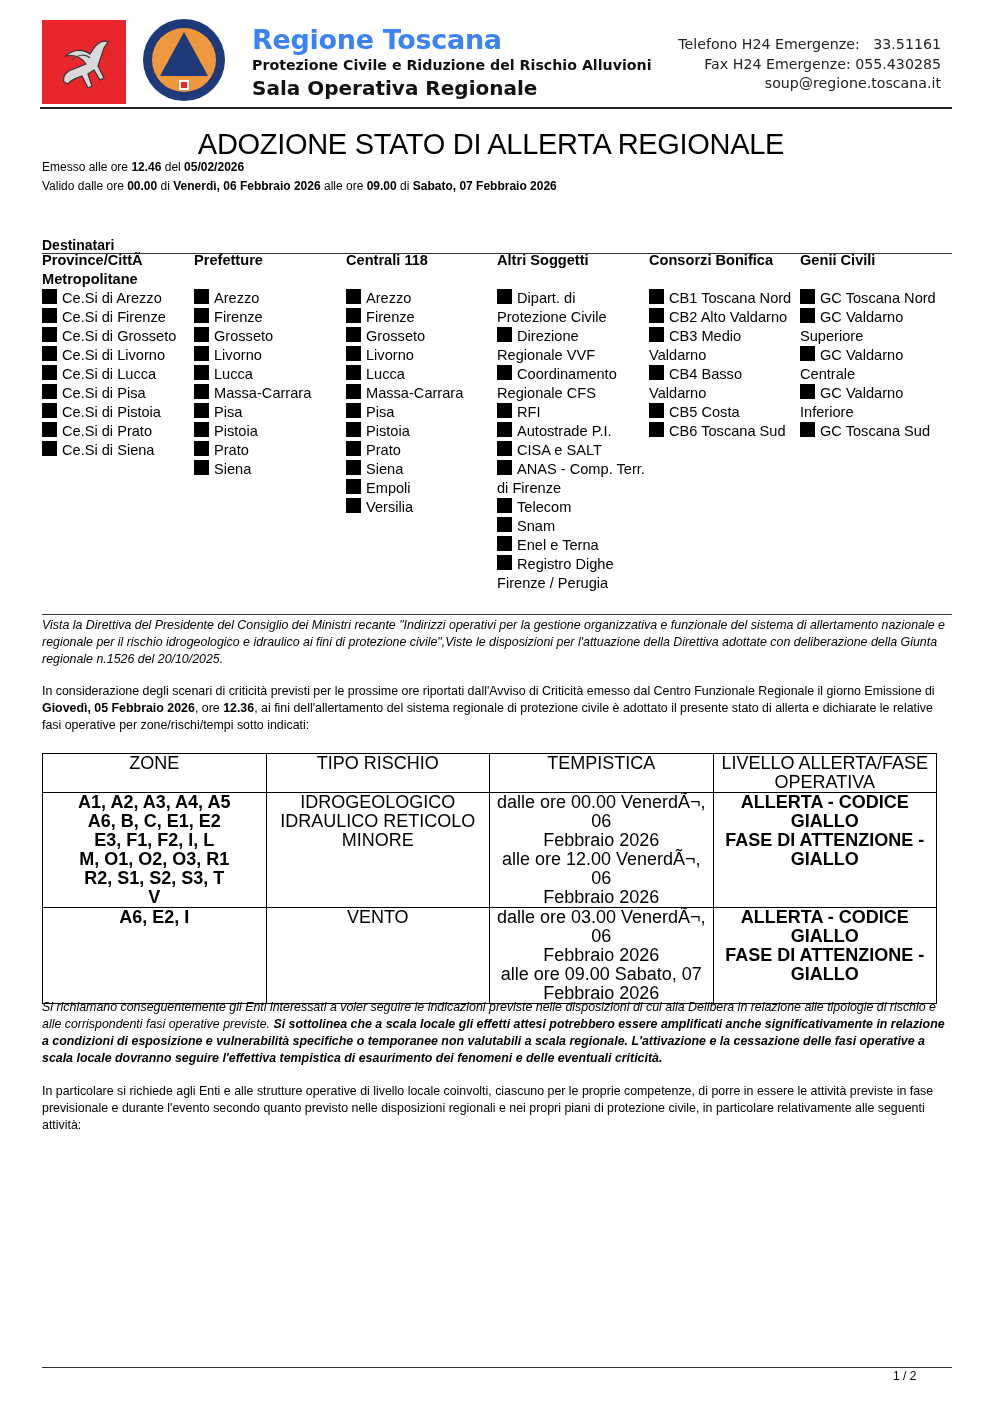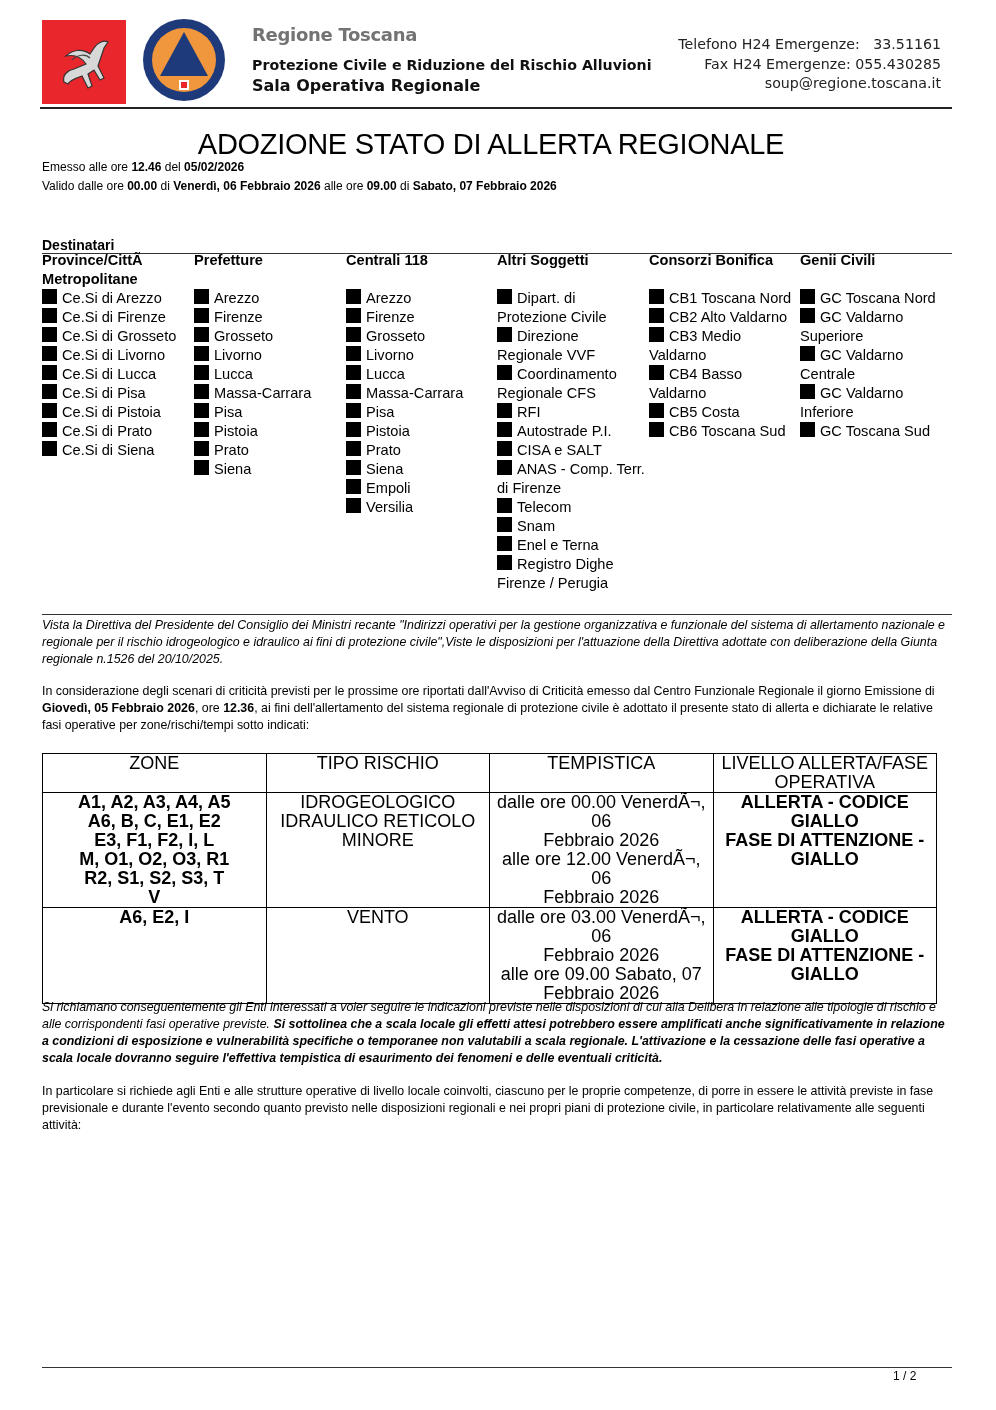--- a/index.html
+++ b/index.html
@@ -2,23 +2,23 @@
 <html><head>
 <meta charset="utf-8">
 <style>
   html, body { margin:0; padding:0; background:#ffffff; }
   body { width:996px; height:1410px; position:relative; font-family:"Liberation Sans", sans-serif; color:#000; overflow:hidden; }
   .abs { position:absolute; }
   
   .logo-red { left:42px; top:20px; width:84px; height:84px; background:#e8262b; }
   .logo-red svg { width:84px; height:84px; display:block; }
   .logo-pc { left:142px; top:18px; width:84px; height:84px; }
-  .hdr-title { left:252px; top:24px; font-family:"DejaVu Sans", sans-serif; font-weight:bold; font-size:18px; color:#737373; letter-spacing:-0.3px; }
+  .hdr-title { left:252px; top:24px; font-family:"DejaVu Sans", sans-serif; font-weight:bold; font-size:27px; color:#3b82f6; letter-spacing:-0.3px; }
   .hdr-sub1 { left:252px; top:57px; font-family:"DejaVu Sans", sans-serif; font-weight:bold; font-size:14.2px; color:#111; }
-  .hdr-sub2 { left:252px; top:76px; font-family:"DejaVu Sans", sans-serif; font-weight:bold; font-size:16px; color:#111; }
+  .hdr-sub2 { left:252px; top:76px; font-family:"DejaVu Sans", sans-serif; font-weight:bold; font-size:20px; color:#111; }
   .hdr-contact { right:55px; top:35px; text-align:right; font-family:"DejaVu Sans", sans-serif; font-size:14.2px; line-height:19.5px; color:#222; }
   .hdr-rule { left:40px; top:107px; width:912px; height:2px; background:#222; }
   
   .doc-title { left:0; width:982px; top:128px; text-align:center; font-weight:normal; font-size:29px; letter-spacing:-0.3px; }
   .meta-line { left:42px; font-size:12px; }
   
   .dest-label { left:42px; top:237px; font-weight:bold; font-size:14px; }
   .dest-rule { left:42px; top:253px; width:910px; height:1px; background:#333; }
   .dest-col { top:251px; width:150px; font-size:14.6px; line-height:19px; }
   .dest-col .col-head { font-weight:bold; font-size:14.6px; height:38px; }

